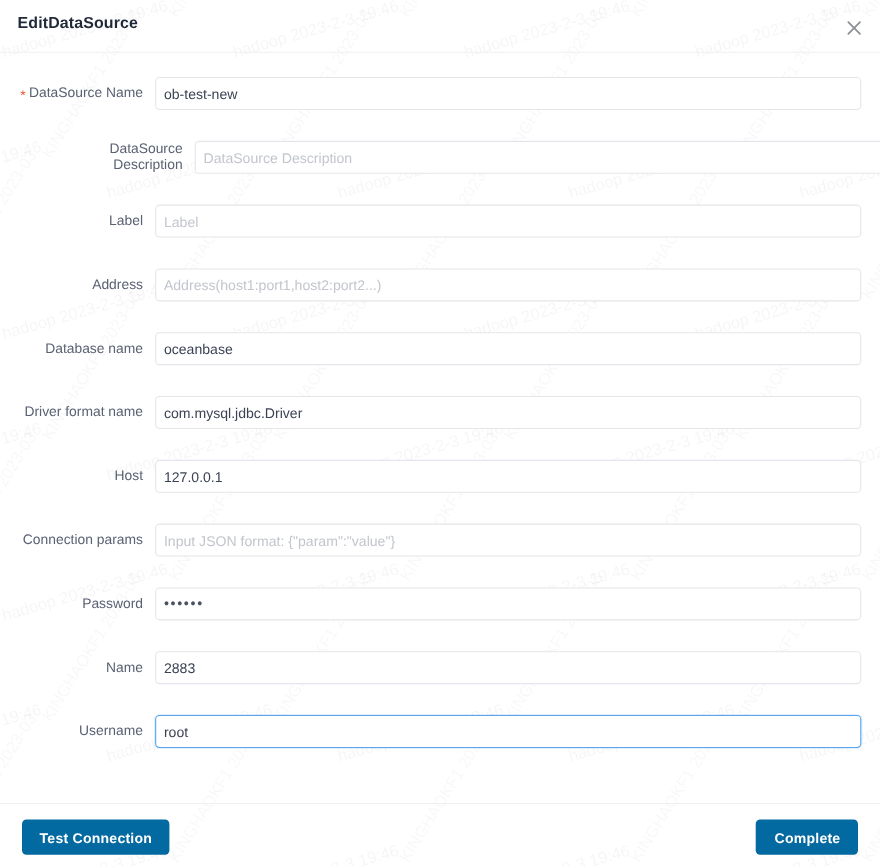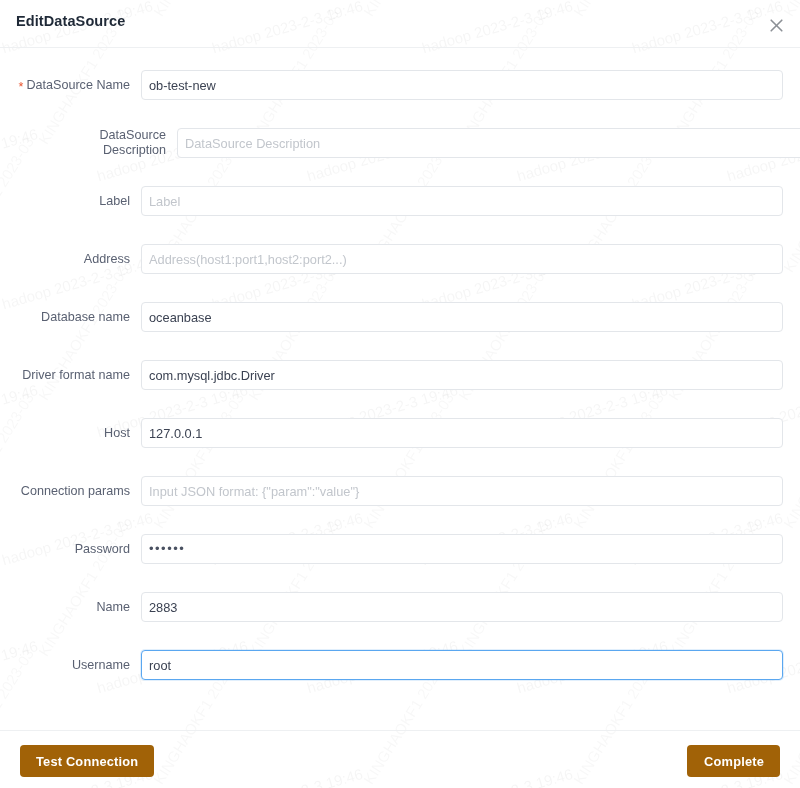--- a/index.html
+++ b/index.html
@@ -144,21 +144,21 @@
     height: 58px;
     border-top: 1px solid #eef0f2;
     z-index: 2;
   }
   .btn {
     position: absolute;
     top: 14px;
     height: 32px;
     border: none;
     border-radius: 4px;
-    background: #a16207;
+    background: #0369a1;
     color: #ffffff;
     font-size: 12.8px;
     font-weight: bold;
     font-family: "Liberation Sans", sans-serif;
     cursor: pointer;
     padding: 0 16px;
     letter-spacing: .2px;
   }
   .btn-test { left: 20px; }
   .btn-complete { right: 20px; padding-left: 17px; }

